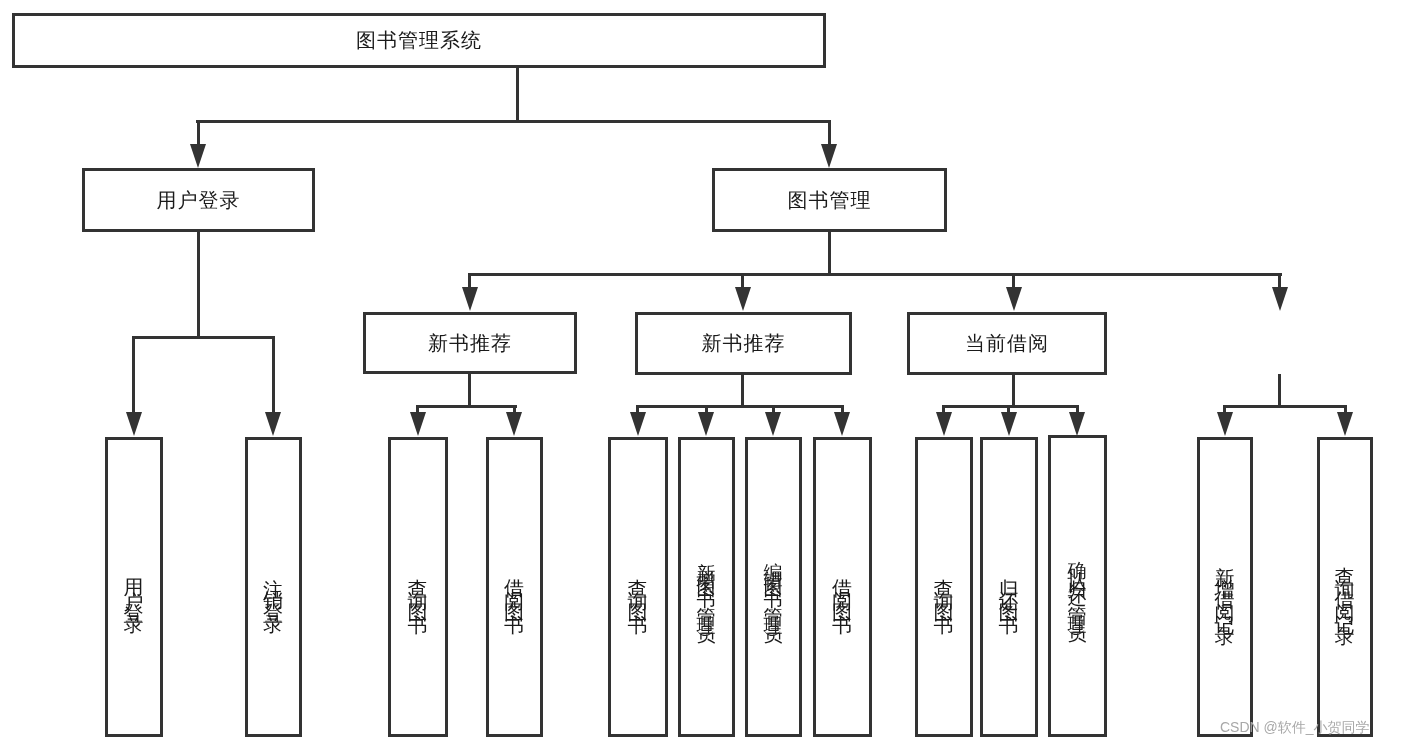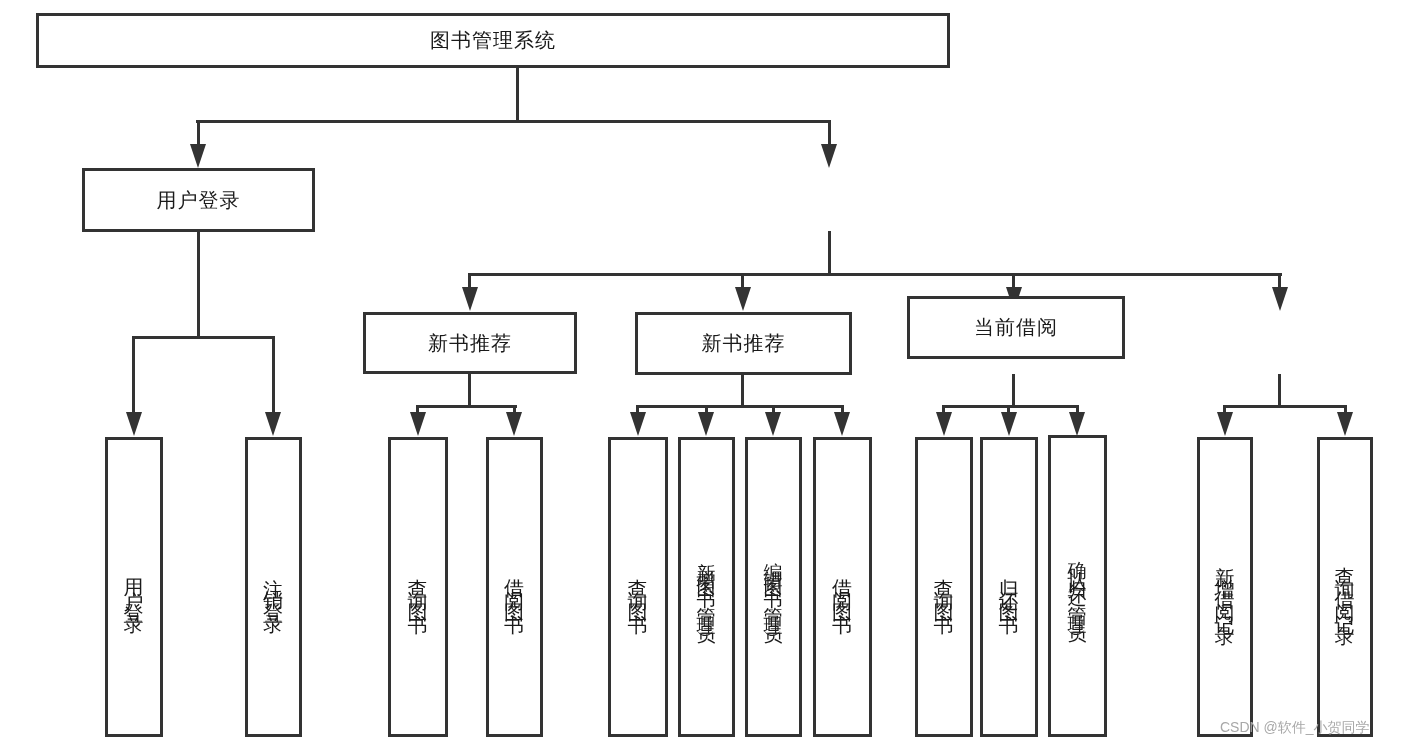--- a/index.html
+++ b/index.html
@@ -57,30 +57,31 @@
     color:var(--watermark);
     white-space:nowrap;
     margin-left:34px;
   }
 </style>
 </head>
 <body>
 
 <div class="stage">
 
-  <div class="box" style="left:12px;top:13px;width:914px;height:55px;margin-left:24px;">图书管理系统</div>
+  <div class="box" style="left:12px;top:13px;width:814px;height:55px;">图书管理系统</div>
 
   <div class="vl" style="left:516px;top:66px;height:56px;"></div>
   <div class="hl" style="left:196px;top:120px;width:635px;"></div>
   <div class="vl" style="left:197px;top:120px;height:28px;"></div>
   <div class="arrow" style="left:190px;top:144px;"></div>
   <div class="vl" style="left:828px;top:120px;height:28px;"></div>
   <div class="arrow" style="left:821px;top:144px;"></div>
 
   <div class="box" style="left:82px;top:168px;width:233px;height:64px;">用户登录</div>
+  <div class="box" style="left:712px;top:168px;width:235px;height:64px;">图书管理</div>
 
   <div class="vl" style="left:197px;top:231px;height:107px;"></div>
   <div class="hl" style="left:132px;top:336px;width:143px;"></div>
   <div class="vl" style="left:132px;top:336px;height:78px;"></div>
   <div class="arrow" style="left:126px;top:412px;"></div>
   <div class="vl" style="left:272px;top:336px;height:78px;"></div>
   <div class="arrow" style="left:265px;top:412px;"></div>
 
   <div class="vl" style="left:828px;top:231px;height:44px;"></div>
   <div class="hl" style="left:468px;top:273px;width:814px;"></div>
@@ -88,21 +89,21 @@
   <div class="arrow" style="left:462px;top:287px;"></div>
   <div class="vl" style="left:741px;top:273px;height:18px;"></div>
   <div class="arrow" style="left:735px;top:287px;"></div>
   <div class="vl" style="left:1012px;top:273px;height:18px;"></div>
   <div class="arrow" style="left:1006px;top:287px;"></div>
   <div class="vl" style="left:1278px;top:273px;height:18px;"></div>
   <div class="arrow" style="left:1272px;top:287px;"></div>
 
   <div class="box" style="left:363px;top:312px;width:214px;height:62px;">新书推荐</div>
   <div class="box" style="left:635px;top:312px;width:217px;height:63px;">新书推荐</div>
-  <div class="box" style="left:907px;top:296px;width:218px;height:63px;">当前借阅</div>
+  <div class="box" style="left:907px;top:312px;width:200px;height:63px;">当前借阅</div>
 
   <div class="vl" style="left:468px;top:374px;height:33px;"></div>
   <div class="hl" style="left:416px;top:405px;width:101px;"></div>
   <div class="vl" style="left:416px;top:405px;height:10px;"></div>
   <div class="arrow" style="left:410px;top:412px;"></div>
   <div class="vl" style="left:513px;top:405px;height:10px;"></div>
   <div class="arrow" style="left:506px;top:412px;"></div>
 
   <div class="vl" style="left:741px;top:374px;height:33px;"></div>
   <div class="hl" style="left:636px;top:405px;width:208px;"></div>

